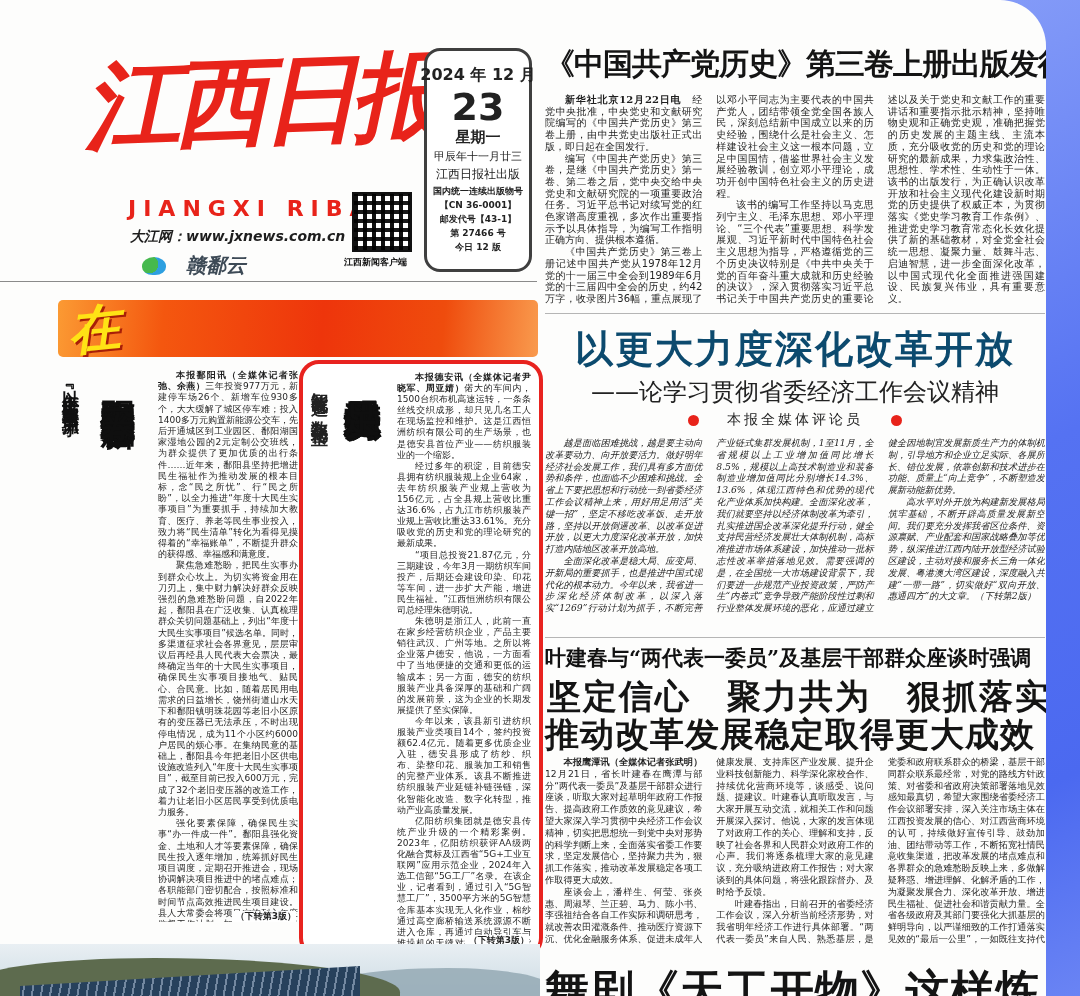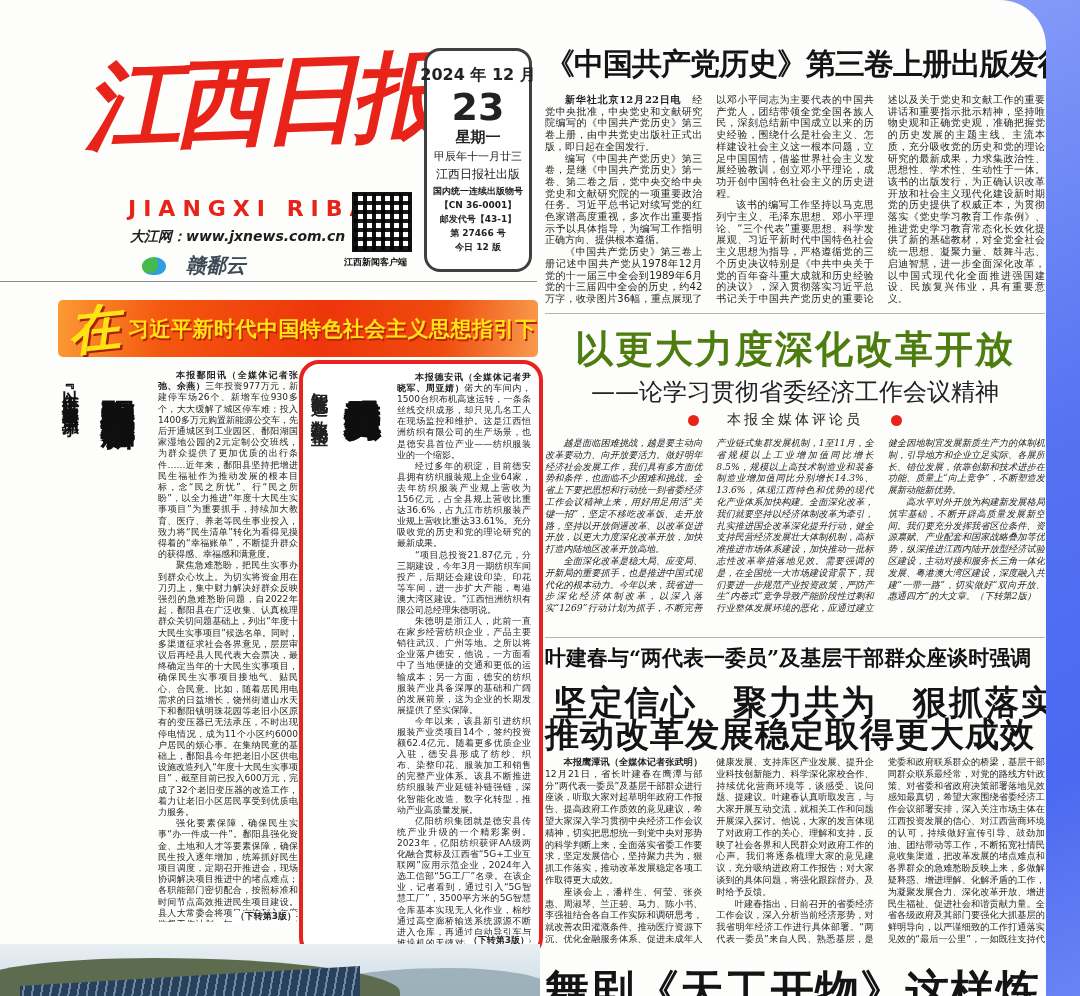--- a/index.html
+++ b/index.html
@@ -70,21 +70,21 @@
     border-radius:45% 60% 0 0}
   .panels{position:absolute;left:20px;top:20px;width:340px;height:40px;
     background:repeating-linear-gradient(100deg,#27415c 0 7px,#7388a0 7px 9px);
     clip-path:polygon(0 55%,100% 5%,100% 100%,0 100%)}
   
   .pt-head{position:absolute;left:545px;top:44px;width:500px;font-size:30px;font-weight:900;
     letter-spacing:-1px;color:#141414;white-space:nowrap}
   .pt-body{position:absolute;left:545px;top:94px;width:500px;height:212px;column-count:3;column-gap:14px;
     font-size:10px;line-height:11.7px;text-align:justify;overflow:hidden;color:#1f1f1f}
   .ed-h1{position:absolute;left:545px;top:324px;width:500px;text-align:center;font-size:38px;
-    font-weight:900;letter-spacing:2px;color:#4d7c0f}
+    font-weight:900;letter-spacing:2px;color:#0c4a6e}
   .ed-h2{position:absolute;left:545px;top:376px;width:500px;text-align:center;font-size:24px;font-weight:normal}
   .ed-by{position:absolute;left:545px;top:411px;width:500px;display:flex;justify-content:center;
     align-items:center;gap:28px;font-size:14px;font-family:"DejaVu Serif","Liberation Serif",serif;
     letter-spacing:3px}
   .dot{width:11px;height:11px;border-radius:50%;background:#e8231a;display:inline-block}
   .ed-body{position:absolute;left:545px;top:437px;width:500px;height:192px;column-count:3;column-gap:14px;
     font-size:9.2px;line-height:11.8px;text-align:justify;overflow:hidden;
     font-family:"DejaVu Serif","Liberation Serif",serif;font-style:italic;color:#242424}
   .yjc-kicker{position:absolute;left:545px;top:644px;width:500px;font-size:21px;font-weight:bold;
     font-family:"DejaVu Serif","Liberation Serif",serif;color:#111;white-space:nowrap}
@@ -124,41 +124,40 @@
       <div>邮发代号【43-1】</div>
       <div>第 27466 号</div>
       <div>今日 12 版</div>
     </div>
   </div>
 
   <div class="rule-left"></div>
 
   <div class="banner">
     <span class="banner-big">在</span>
-    <span class="banner-text">习近平新时代中国特色社会主义思想指引下</span>
   </div>
 
   <article>
     <div class="py-kicker vtext">以『年度十大民生实事项目』为抓手</div>
     <h2 class="py-head vtext" style="margin:0">鄱阳聚焦民生关切书写幸福新答卷</h2>
     <div class="py-body">
       <p><b class="dl">本报鄱阳讯（全媒体记者张弛、余燕）</b><span>三年投资977万元，新建停车场26个、新增车位930多个，大大缓解了城区停车难；投入1400多万元购置新能源公交车，先后开通城区到工业园区、鄱阳湖国家湿地公园的2元定制公交班线，为群众提供了更加优质的出行条件……近年来，鄱阳县坚持把增进民生福祉作为推动发展的根本目标，念“民之所忧”、行“民之所盼”，以全力推进“年度十大民生实事项目”为重要抓手，持续加大教育、医疗、养老等民生事业投入，致力将“民生清单”转化为看得见摸得着的“幸福账单”，不断提升群众的获得感、幸福感和满意度。</span></p>
       <p>聚焦急难愁盼，把民生实事办到群众心坎上。为切实将资金用在刀刃上，集中财力解决好群众反映强烈的急难愁盼问题，自2022年起，鄱阳县在广泛收集、认真梳理群众关切问题基础上，列出“年度十大民生实事项目”候选名单。同时，多渠道征求社会各界意见，层层审议后再经县人民代表大会票决，最终确定当年的十大民生实事项目，确保民生实事项目接地气、贴民心、合民意。比如，随着居民用电需求的日益增长，饶州街道山水天下和鄱阳镇明珠花园等老旧小区原有的变压器已无法承压，不时出现停电情况，成为11个小区约6000户居民的烦心事。在集纳民意的基础上，鄱阳县今年把老旧小区供电设施改造列入“年度十大民生实事项目”，截至目前已投入600万元，完成了32个老旧变压器的改造工作，着力让老旧小区居民享受到优质电力服务。</p>
       <p>强化要素保障，确保民生实事“办一件成一件”。鄱阳县强化资金、土地和人才等要素保障，确保民生投入逐年增加，统筹抓好民生项目调度，定期召开推进会，现场协调解决项目推进中的堵点难点；各职能部门密切配合，按照标准和时间节点高效推进民生项目建设。县人大常委会将项目实施列入年度监督工作计划，加强跟踪督办，每季度组织开展一次督查活动，及时督促有关单位落实责任，形成“决策—执行—监督—评估”工作闭环。</p>
       <span class="jump">（下转第3版）</span>
     </div>
   </article>
 
   <article class="deanbox">
     <div class="dn-kicker vtext">智能化改造　数字化转型</div>
     <h2 class="dn-head vtext" style="margin:0">德安纺织服装业发展势头好劲头足</h2>
     <div class="dn-body">
       <p><b class="dl">本报德安讯（全媒体记者尹晓军、周亚婧）</b><span>偌大的车间内，1500台织布机高速运转，一条条丝线交织成形，却只见几名工人在现场监控和维护。这是江西恒洲纺织有限公司的生产场景，也是德安县首位产业——纺织服装业的一个缩影。</span></p>
       <p>经过多年的积淀，目前德安县拥有纺织服装规上企业64家，去年纺织服装产业规上营收为156亿元，占全县规上营收比重达36.6%，占九江市纺织服装产业规上营收比重达33.61%。充分吸收党的历史和党的理论研究的最新成果。</p>
-      <p>“项目总投资21.87亿元，分三期建设，今年3月一期纺织车间投产，后期还会建设印染、印花等车间，进一步扩大产能，粤港澳大湾区建设。”江西恒洲纺织有限公司总经理朱德明说。</p>
+      <p>“项目总投资21.87亿元，分三期建设，今年3月一期纺织车间投产，后期还会建设印染、印花等车间，进一步扩大产能，增进民生福祉。”江西恒洲纺织有限公司总经理朱德明说。</p>
       <p>朱德明是浙江人，此前一直在家乡经营纺织企业，产品主要销往武汉、广州等地。之所以将企业落户德安，他说，一方面看中了当地便捷的交通和更低的运输成本；另一方面，德安的纺织服装产业具备深厚的基础和广阔的发展前景，这为企业的长期发展提供了坚实保障。</p>
       <p>今年以来，该县新引进纺织服装产业类项目14个，签约投资额62.4亿元。随着更多优质企业入驻，德安县形成了纺纱、织布、染整印花、服装加工和销售的完整产业体系。该县不断推进纺织服装产业延链补链强链，深化智能化改造、数字化转型，推动产业高质量发展。</p>
       <p>亿阳纺织集团就是德安县传统产业升级的一个精彩案例。2023年，亿阳纺织获评AA级两化融合贯标及江西省“5G+工业互联网”应用示范企业，2024年入选工信部“5G工厂”名录。在该企业，记者看到，通过引入“5G智慧工厂”，3500平方米的5G智慧仓库基本实现无人化作业，棉纱通过高空廊桥输送系统源源不断进入仓库，再通过自动导引车与堆垛机的无缝对接，送入指定货位，不仅节约了人力物力，还提高了工作效率。</p>
       <span class="jump">（下转第3版）</span>
     </div>
   </article>
 
   <div class="photo">
     <div class="hill-far"></div>
     <div class="hill-main"></div>
@@ -189,21 +188,21 @@
       <p>越是面临困难挑战，越是要主动向改革要动力、向开放要活力。做好明年经济社会发展工作，我们具有多方面优势和条件，也面临不少困难和挑战。全省上下要把思想和行动统一到省委经济工作会议精神上来，用好用足用活“关键一招”，坚定不移吃改革饭、走开放路，坚持以开放倒逼改革、以改革促进开放，以更大力度深化改革开放，加快打造内陆地区改革开放高地。</p>
       <p>全面深化改革是稳大局、应变局、开新局的重要抓手，也是推进中国式现代化的根本动力。今年以来，我省进一步深化经济体制改革，以深入落实“1269”行动计划为抓手，不断完善产业链式集群发展机制，1至11月，全省规模以上工业增加值同比增长8.5%，规模以上高技术制造业和装备制造业增加值同比分别增长14.3%、13.6%，体现江西特色和优势的现代化产业体系加快构建。全面深化改革，我们就要坚持以经济体制改革为牵引，扎实推进国企改革深化提升行动，健全支持民营经济发展壮大体制机制，高标准推进市场体系建设，加快推动一批标志性改革举措落地见效。需要强调的是，在全国统一大市场建设背景下，我们要进一步规范产业投资政策，严防产生“内卷式”竞争导致产能阶段性过剩和行业整体发展环境的恶化，应通过建立健全因地制宜发展新质生产力的体制机制，引导地方和企业立足实际、各展所长、错位发展，依靠创新和技术进步在功能、质量上“向上竞争”，不断塑造发展新动能新优势。</p>
       <p>高水平对外开放为构建新发展格局筑牢基础，不断开辟高质量发展新空间。我们要充分发挥我省区位条件、资源禀赋、产业配套和国家战略叠加等优势，纵深推进江西内陆开放型经济试验区建设，主动对接和服务长三角一体化发展、粤港澳大湾区建设，深度融入共建“一带一路”，切实做好“双向开放、惠通四方”的大文章。（下转第2版）</p>
     </div>
   </article>
 
   <div class="hrule" style="top:637px"></div>
 
   <article>
     <div class="yjc-kicker">叶建春与“两代表一委员”及基层干部群众座谈时强调</div>
-    <h1 class="yjc-h1" style="margin:8px">坚定信心　聚力共为　狠抓落实</h1>
+    <h1 class="yjc-h1" style="margin:2px">坚定信心　聚力共为　狠抓落实</h1>
     <h1 class="yjc-h2" style="margin:0">推动改革发展稳定取得更大成效</h1>
     <div class="yjc-body">
       <p><b class="dl">本报鹰潭讯（全媒体记者张武明）</b><span>12月21日，省长叶建春在鹰潭与部分“两代表一委员”及基层干部群众进行座谈，听取大家对起草明年政府工作报告、提高政府工作质效的意见建议，希望大家深入学习贯彻中央经济工作会议精神，切实把思想统一到党中央对形势的科学判断上来，全面落实省委工作要求，坚定发展信心，坚持聚力共为，狠抓工作落实，推动改革发展稳定各项工作取得更大成效。</span></p>
       <p>座谈会上，潘样生、何莹、张炎惠、周淑琴、兰正碧、马力、陈小书、李强祖结合各自工作实际和调研思考，就改善农田灌溉条件、推动医疗资源下沉、优化金融服务体系、促进未成年人健康发展、支持库区产业发展、提升企业科技创新能力、科学深化家校合作、持续优化营商环境等，谈感受、说问题、提建议。叶建春认真听取发言，与大家开展互动交流，就相关工作和问题开展深入探讨。他说，大家的发言体现了对政府工作的关心、理解和支持，反映了社会各界和人民群众对政府工作的心声。我们将逐条梳理大家的意见建议，充分吸纳进政府工作报告；对大家谈到的具体问题，将强化跟踪督办、及时给予反馈。</p>
       <p>叶建春指出，日前召开的省委经济工作会议，深入分析当前经济形势，对我省明年经济工作进行具体部署。“两代表一委员”来自人民、熟悉基层，是党委和政府联系群众的桥梁，基层干部同群众联系最经常，对党的路线方针政策、对省委和省政府决策部署落地见效感知最真切，希望大家围绕省委经济工作会议部署安排，深入关注市场主体在江西投资发展的信心、对江西营商环境的认可，持续做好宣传引导、鼓劲加油、团结带动等工作，不断拓宽社情民意收集渠道，把改革发展的堵点难点和各界群众的急难愁盼反映上来，多做解疑释惑、增进理解、化解矛盾的工作，为凝聚发展合力、深化改革开放、增进民生福祉、促进社会和谐贡献力量。全省各级政府及其部门要强化大抓基层的鲜明导向，以严谨细致的工作打通落实见效的“最后一公里”，一如既往支持代表委员履职，自觉接受监督，广泛听取代表委员的真知灼见，健全意见建议采纳、办理、落实和反馈机制，更好将代表委员履职成果转化为推动发展的实际成效。</p>
     </div>
   </article>
 
   <h1 class="partial" style="margin:0">舞剧《天工开物》这样炼成</h1>
 

